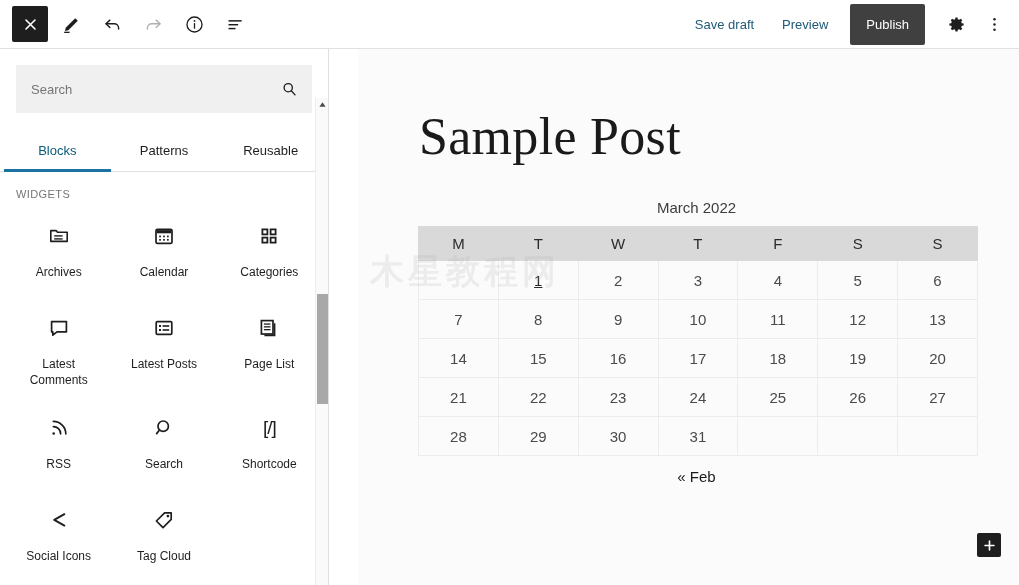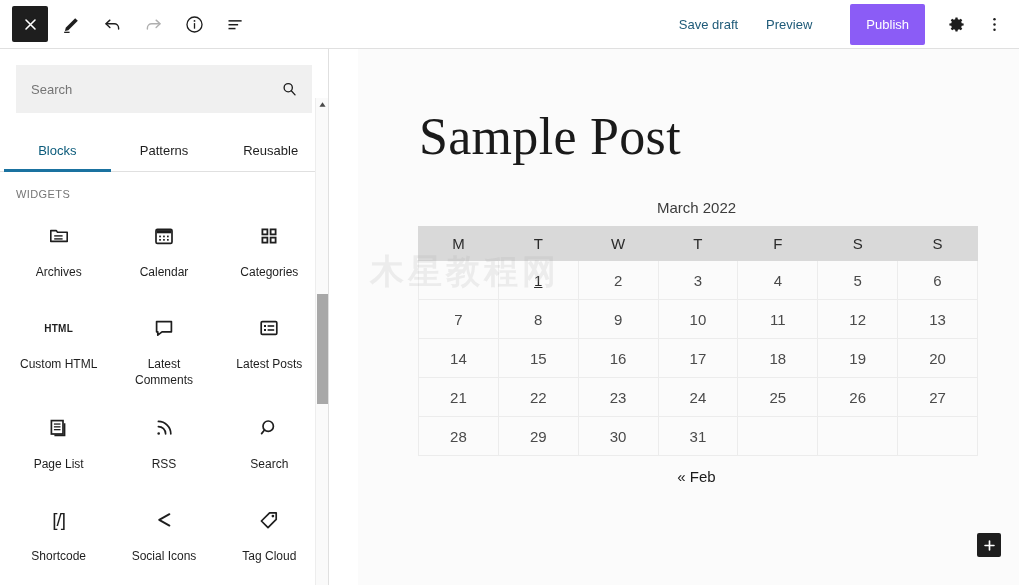--- a/index.html
+++ b/index.html
@@ -39,23 +39,23 @@
   .tb-right {
     margin-left: auto; display: flex; align-items: center;
     padding-right: 8px; gap: 4px;
   }
   .link-btn {
     font-size: 13px; color: #1e5a78; background: none; border: none;
     padding: 8px 12px; cursor: pointer; white-space: nowrap;
     font-family: "Liberation Sans", sans-serif;
   }
   .publish-btn {
-    background: #8b5cf6; color: #fff; border: none;
+    background: #404040; color: #fff; border: none;
     font-size: 13px; padding: 13px 16px; border-radius: 2px;
-    cursor: pointer; margin-left: 22px; margin-right: 10px;
+    cursor: pointer; margin-left: 6px; margin-right: 10px;
     font-family: "Liberation Sans", sans-serif;
   }
   .round-icon {
     width: 34px; height: 34px; display: flex;
     align-items: center; justify-content: center; cursor: pointer;
   }
 
   
   .inserter {
     position: absolute; top: 49px; left: 0;
@@ -348,26 +348,20 @@
           <svg width="24" height="24" viewBox="0 0 24 24" fill="none" stroke="#1e1e1e" stroke-width="1.8">
             <rect x="5.4" y="5.4" width="5" height="5"></rect>
             <rect x="13.6" y="5.4" width="5" height="5"></rect>
             <rect x="5.4" y="13.6" width="5" height="5"></rect>
             <rect x="13.6" y="13.6" width="5" height="5"></rect>
           </svg>
         </span>
         <span class="widget-name">Categories</span>
       </div>
 
-      <div class="widget-cell">
-        <span class="widget-ico">
-          <span class="html-txt">HTML</span>
-        </span>
-        <span class="widget-name">Custom HTML</span>
-      </div>
 
       <div class="widget-cell">
         <span class="widget-ico">
           <svg width="24" height="24" viewBox="0 0 24 24">
             <path d="M4.6 5.6h14.8v10.2H10l-4.2 3.3v-3.3H4.6z" fill="none" stroke="#1e1e1e" stroke-width="1.7" stroke-linejoin="round"></path>
           </svg>
         </span>
         <span class="widget-name">Latest Comments</span>
       </div>
 

